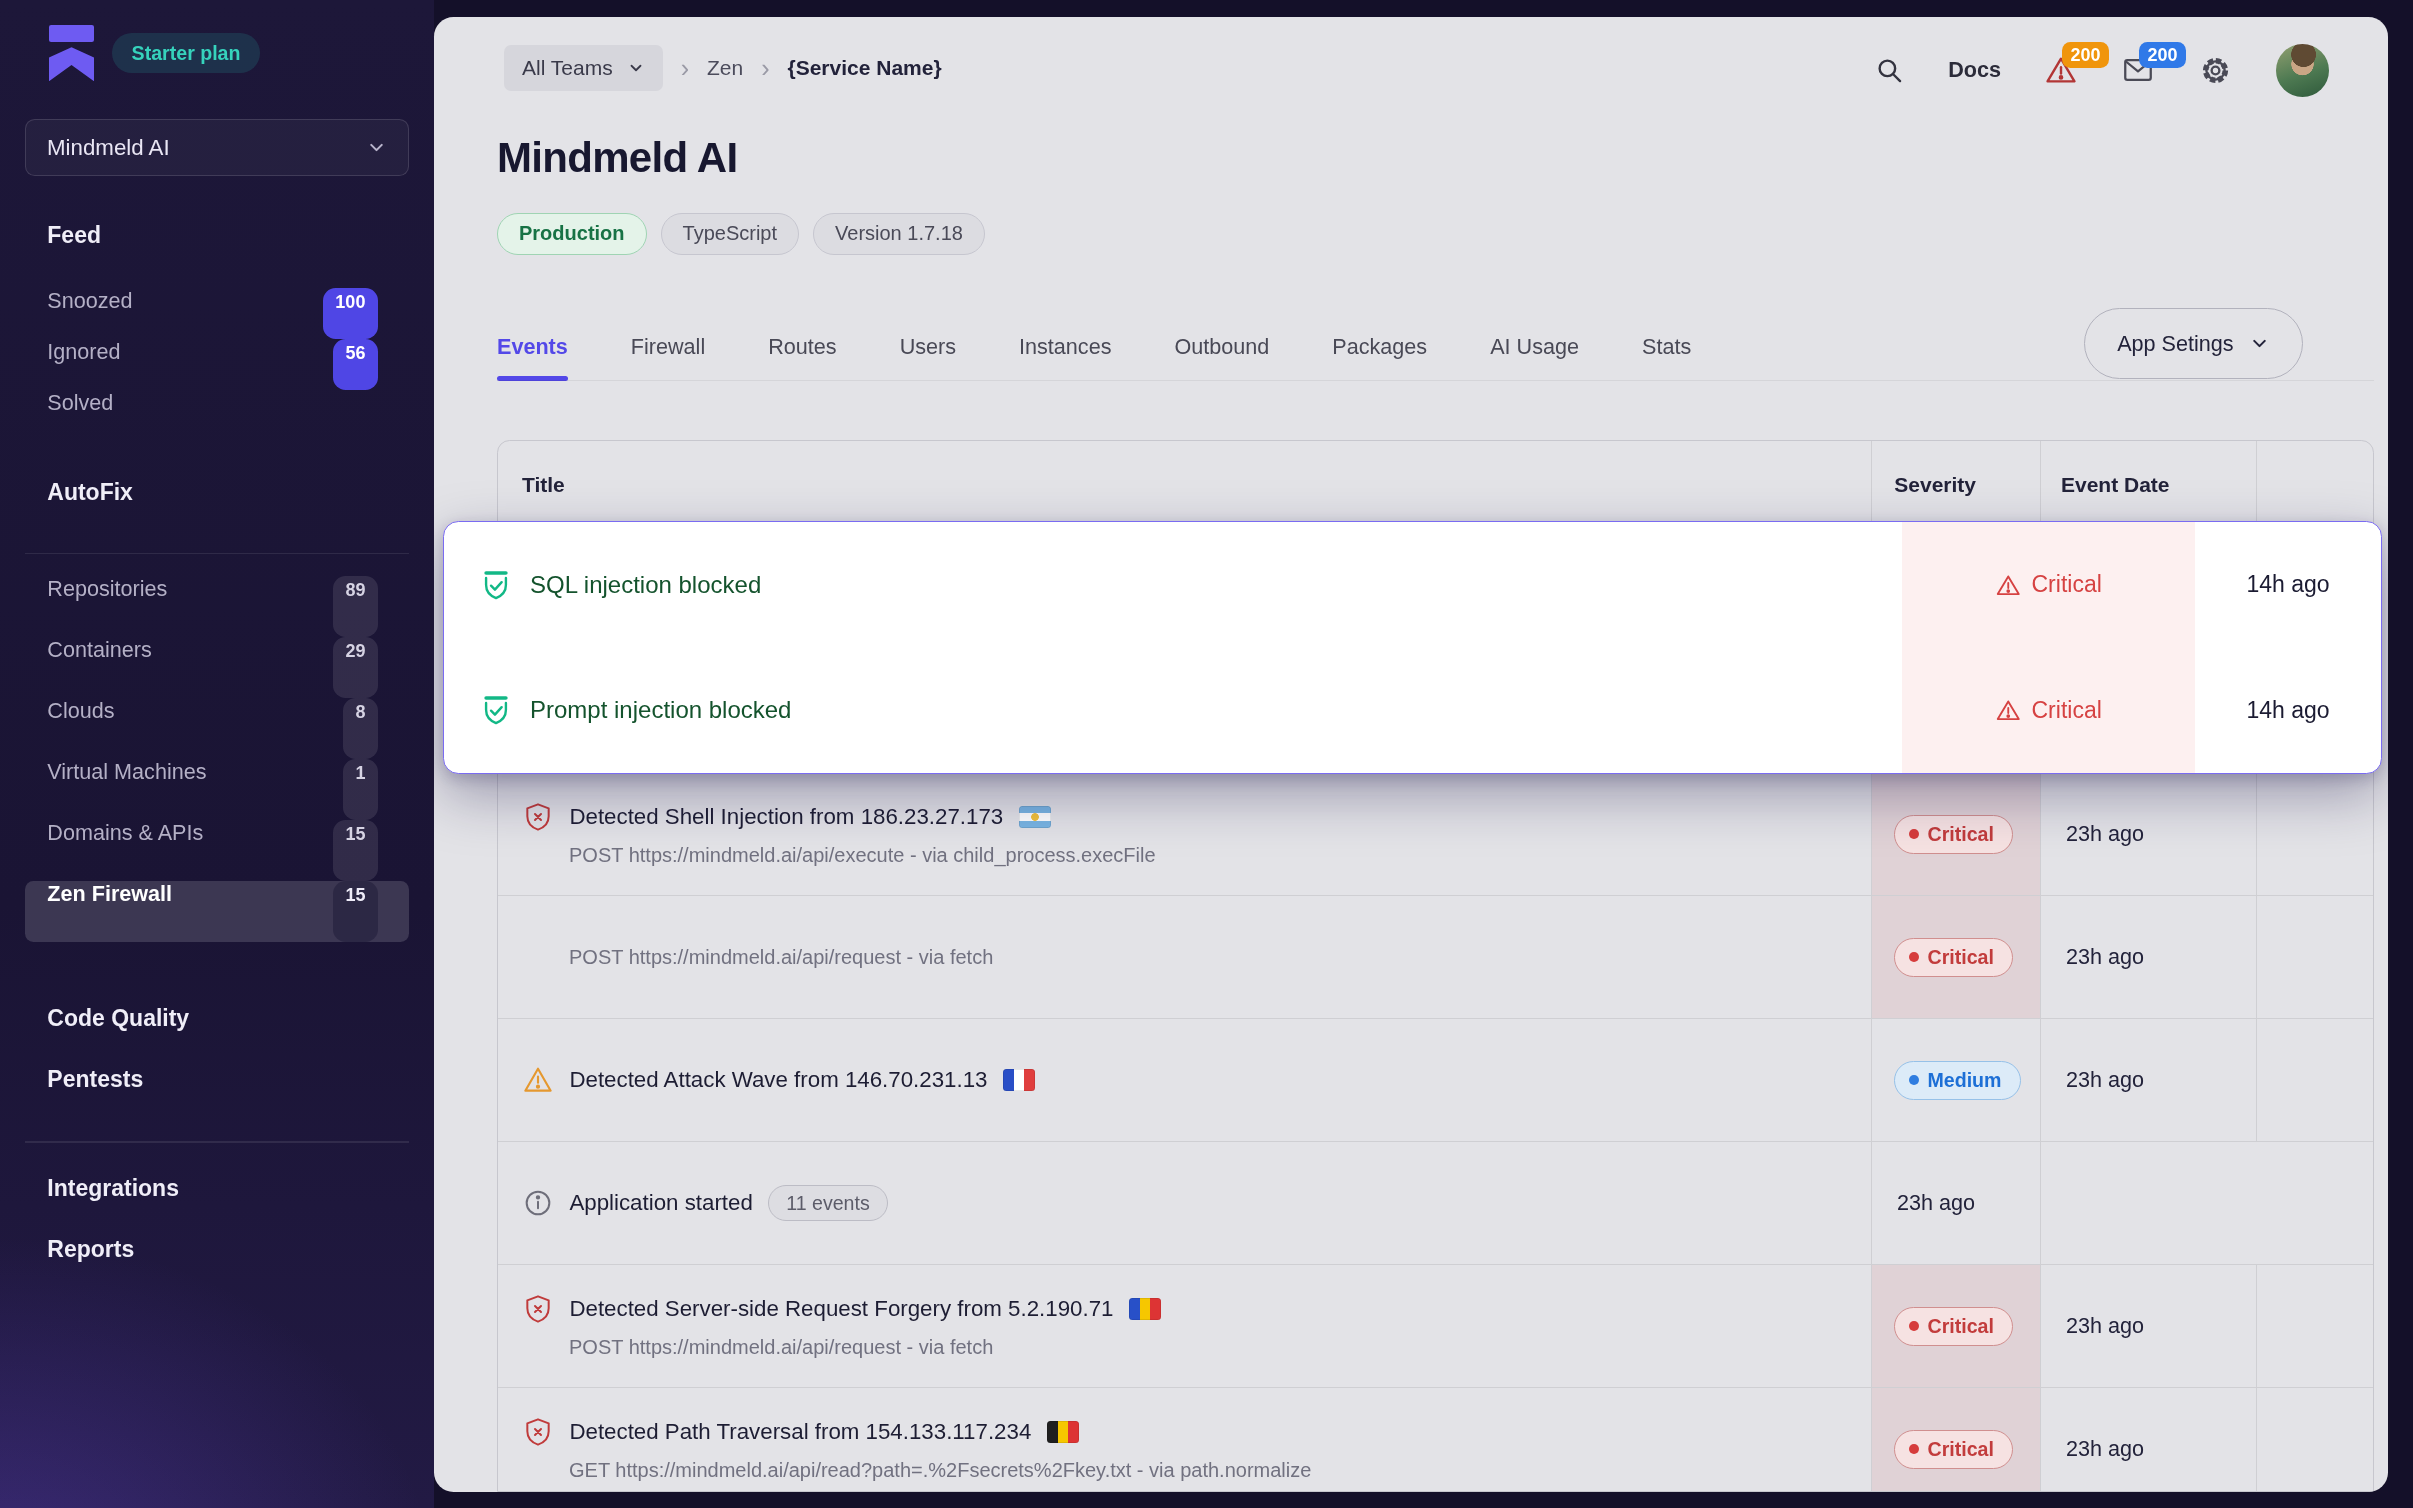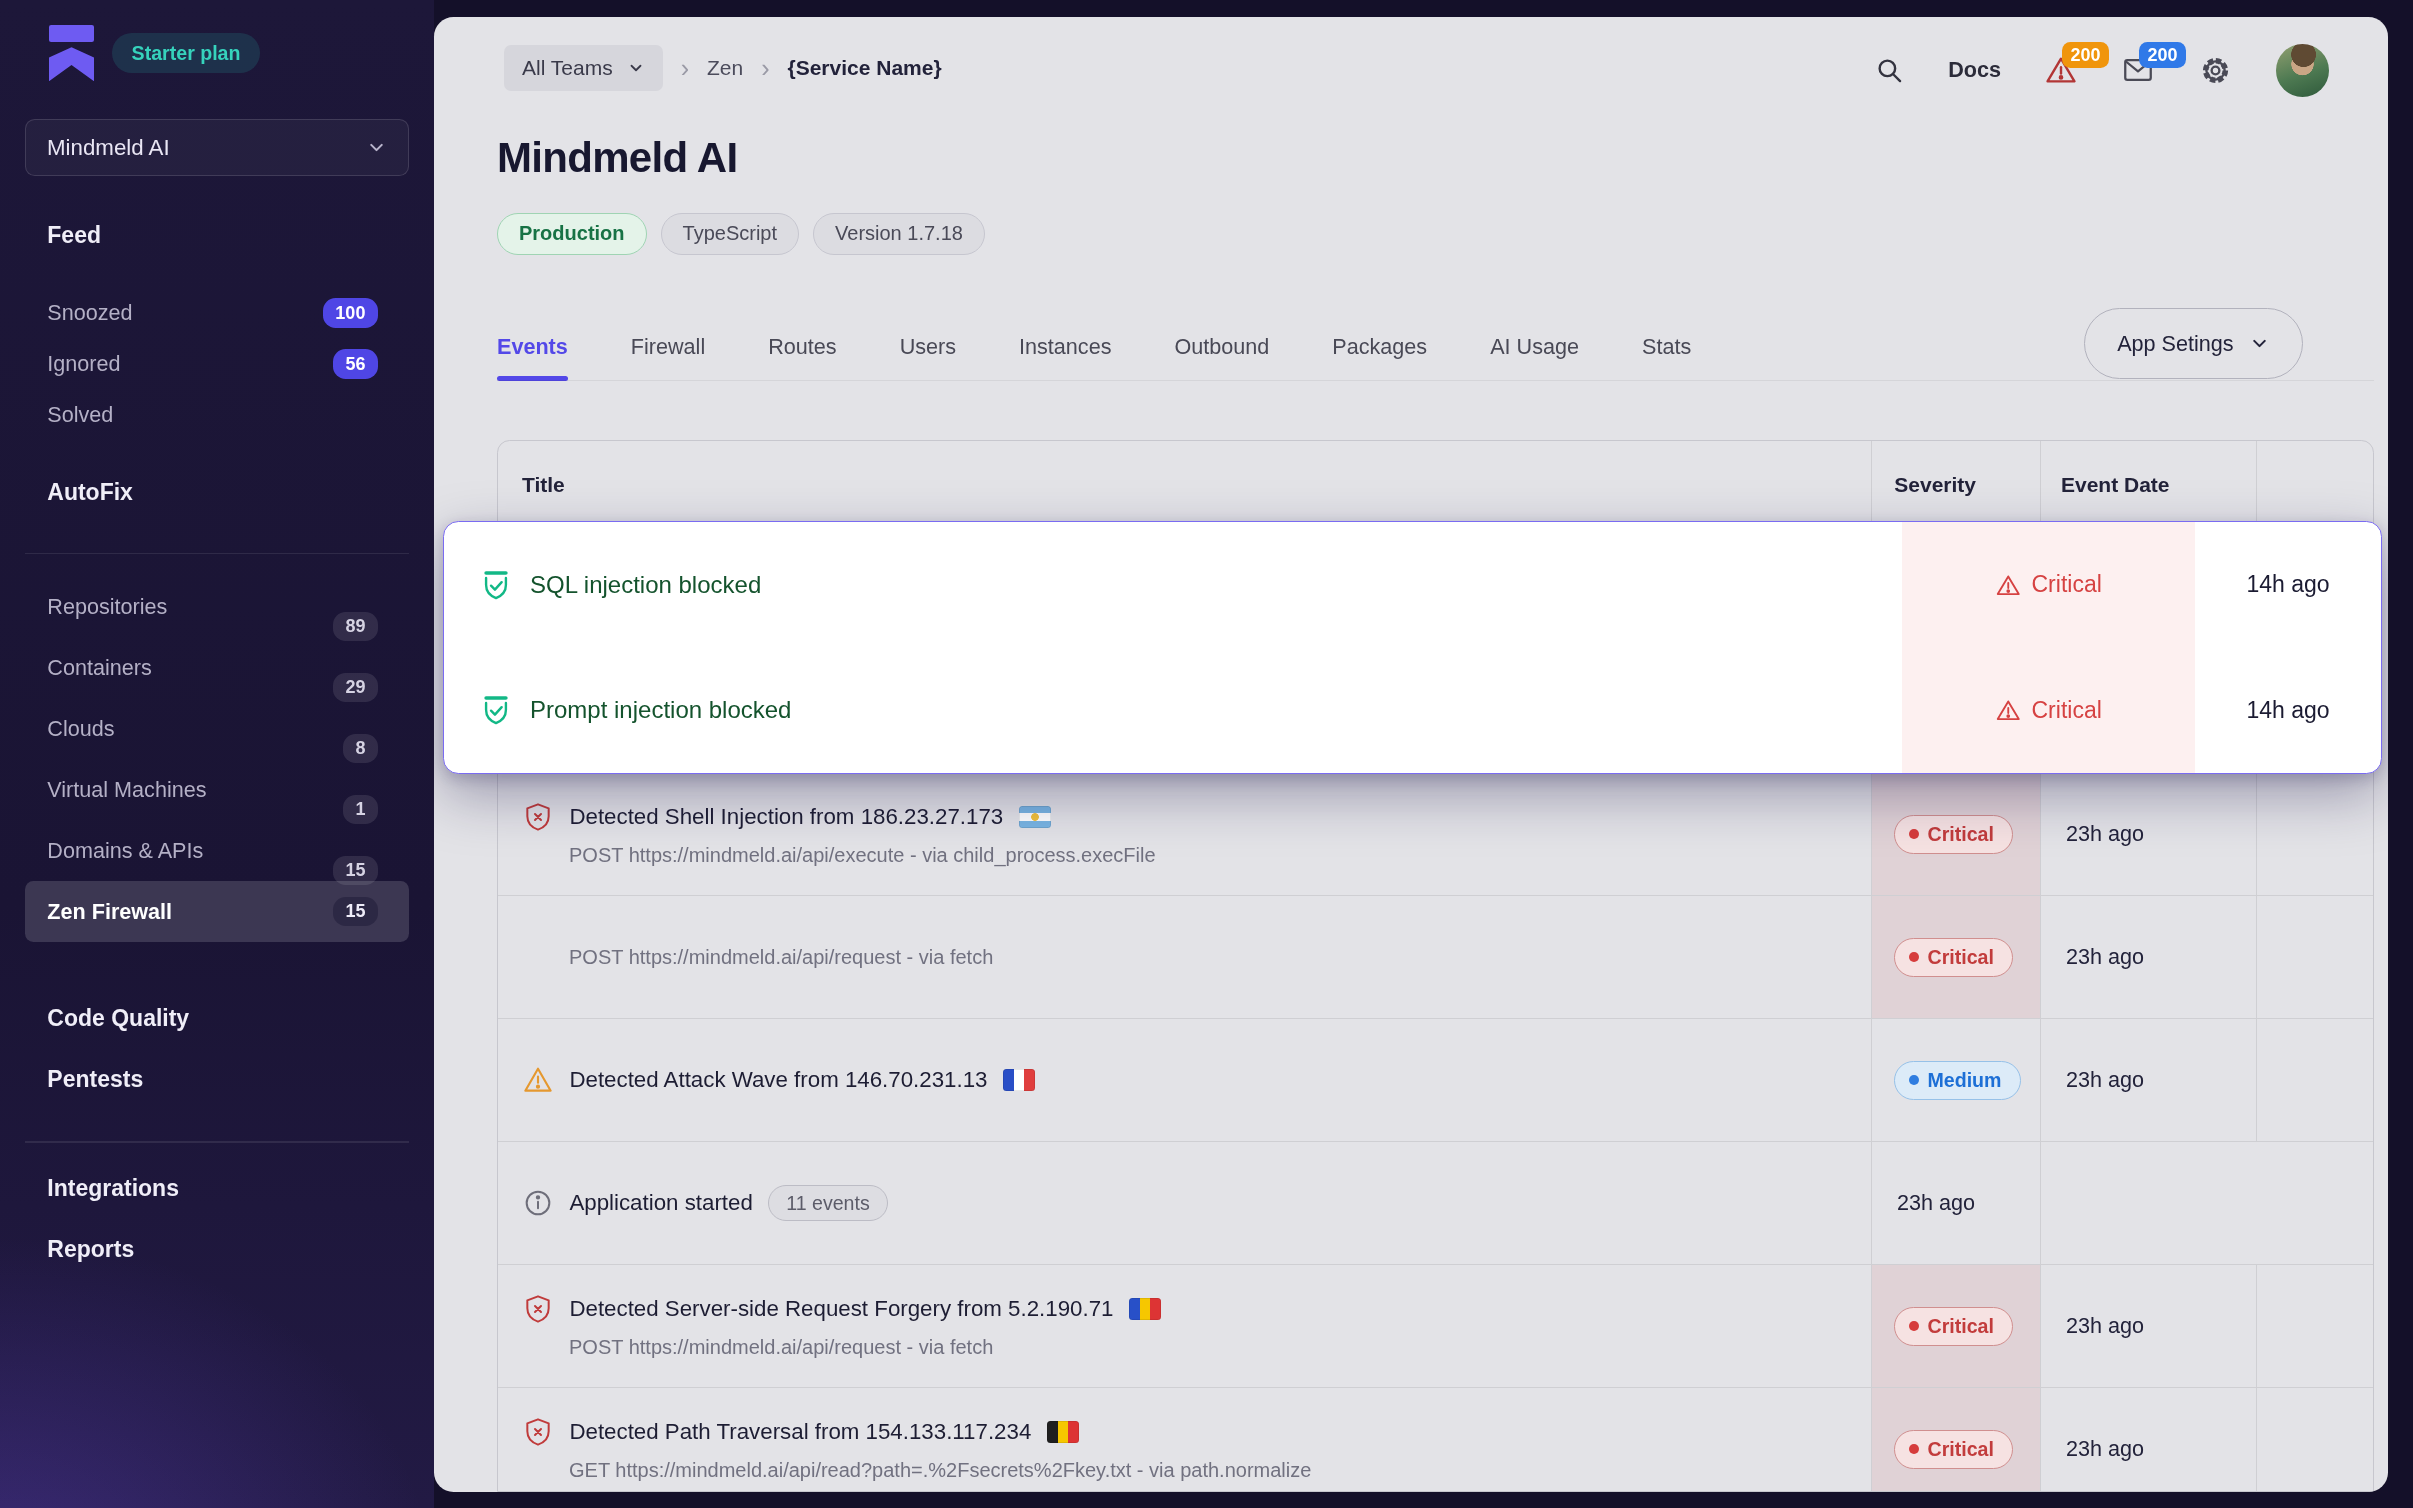--- a/index.html
+++ b/index.html
@@ -18,34 +18,34 @@
     clip-path:polygon(0 100%, 0 30%, 50% 0, 100% 30%, 100% 100%, 50% 52%); }
   .plan-badge { background:rgba(45,212,191,0.14); color:#36d3bc; font-size:19.6px; font-weight:600;
     padding:8.4px 19.6px; border-radius:698px; }
   .org-select { position:absolute; top:119px; left:25px; width:384px; height:57px;
     border:1.4px solid rgba(255,255,255,0.13); background:rgba(255,255,255,0.04); border-radius:9.8px;
     display:flex; align-items:center; padding:0 21px; color:#e9e6f4; font-size:22.3px; }
   .org-select svg { margin-left:auto; }
   .nav { position:absolute; top:210px; left:25px; right:25px; }
   .nav-h { height:51px; display:flex; align-items:center; padding:0 22.3px;
     font-size:23px; font-weight:600; color:#f0eef8; }
-  .nav-item { height:51px; display:flex; align-items:center; padding:0 31px 0 22.3px;
+  .nav-item { height:51px; display:flex; padding:0 31px 0 22.3px;
     font-size:21.6px; color:#b4b0c6; border-radius:8.4px; }
   .nav-item.tall { height:61px; }
   .nav-item.active { background:rgba(255,255,255,0.15); color:#ffffff; font-weight:600; }
   .feed-items { margin-top:26.5px; }
   .autofix { margin-top:26px; }
   .divider { height:1.4px; background:rgba(255,255,255,0.09); margin:35px 0 0 0; }
   .assets { margin-top:22.3px; }
   .quality { margin-top:46px; }
   .nav-h.tall { height:61px; }
   .bottom-items { margin-top:15.4px; }
   .nbadge { margin-left:auto; background:#4f46e5; color:#fff; font-size:18px; font-weight:600;
     padding:4.2px 12.6px; border-radius:12.6px; }
-  .nbadge.gray { background:rgba(255,255,255,0.10); color:#d6d3e3;margin-top:40px; }
+  .nbadge.gray { background:rgba(255,255,255,0.10); color:#d6d3e3; }
   .nbadge.ondark { background:rgba(10,6,35,0.30); color:#eeecf8; }
   .nbadge:empty { display:none; }
 
   
   .card { position:absolute; left:434px; top:17px; width:1954px; height:1475px;
     background:#e3e3e7; border-radius:19.6px; overflow:hidden; }
 
   .crumbs { position:absolute; top:28px; left:70px; display:flex; align-items:center; gap:18px; }
   .crumb-pill { background:#d6d6dc; border-radius:7px; padding:11.2px 18px; display:flex;
     align-items:center; gap:14px; color:#3a3a4a; font-size:21px; }

